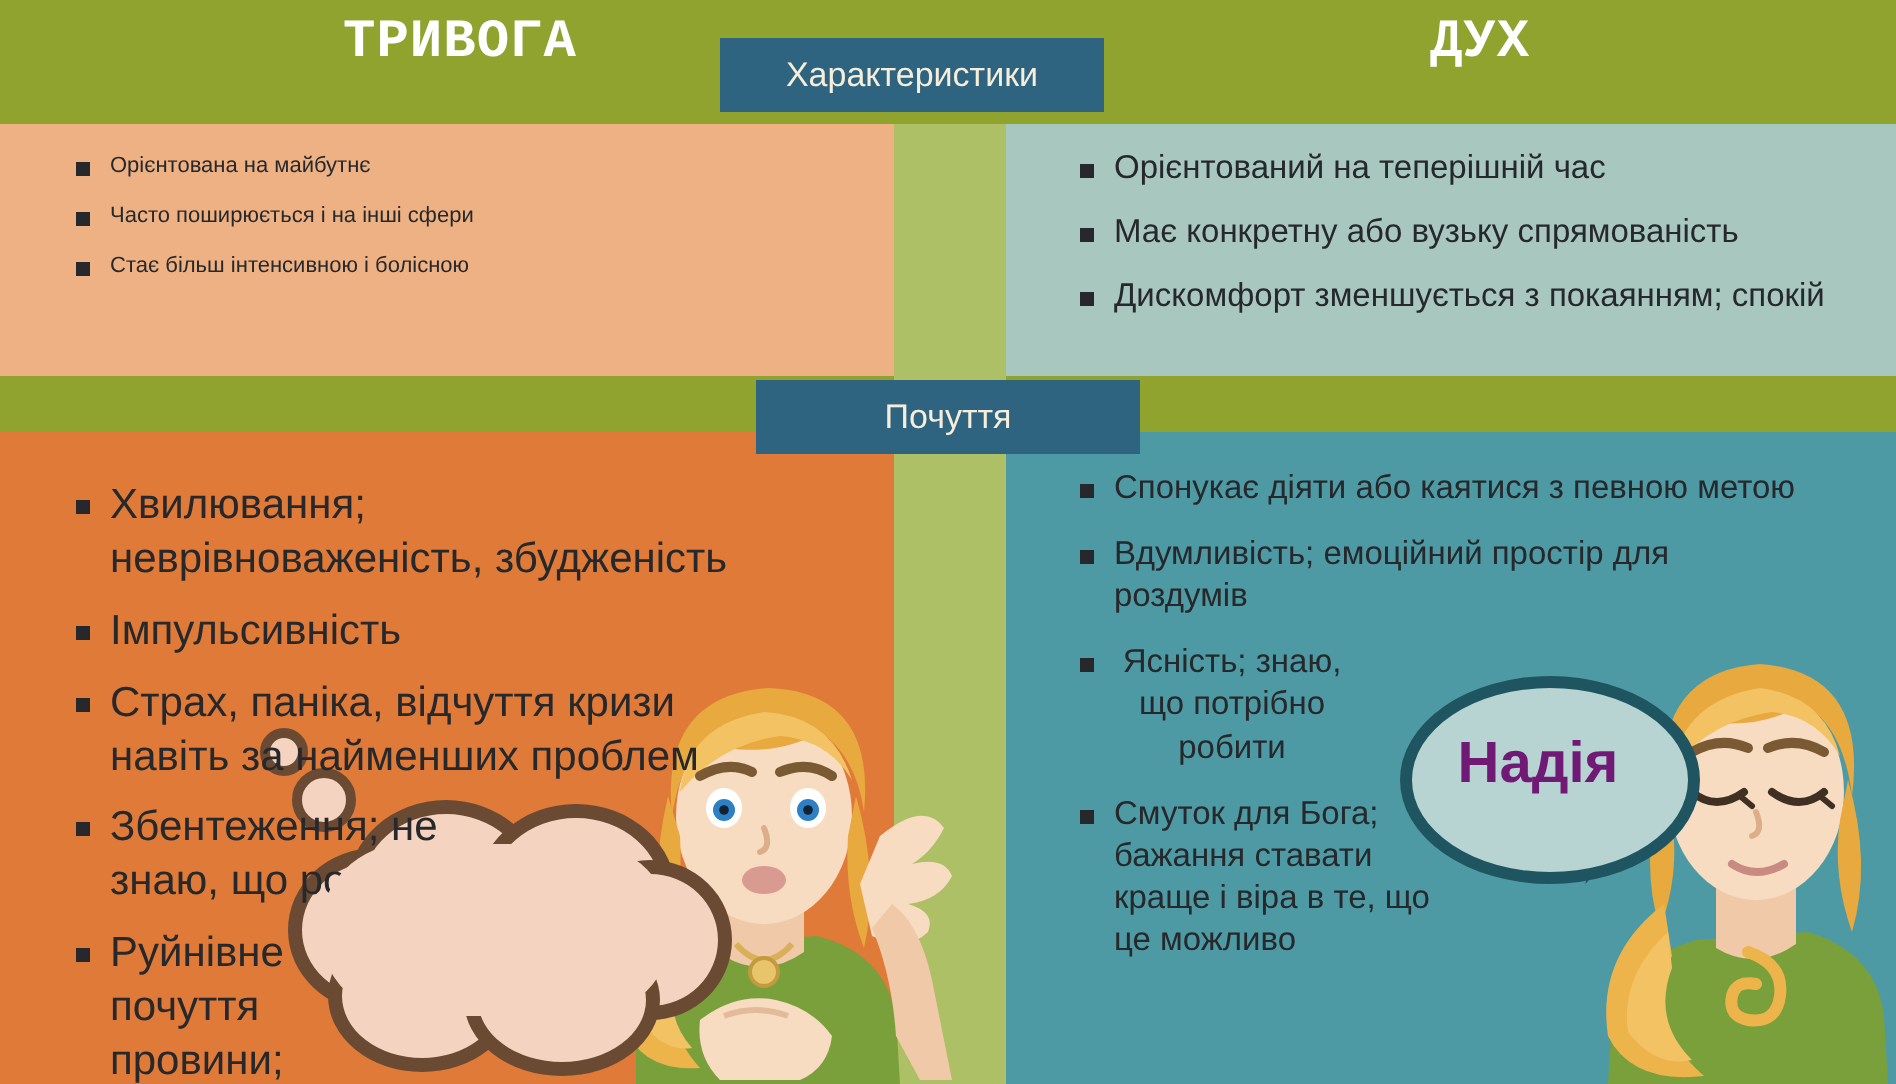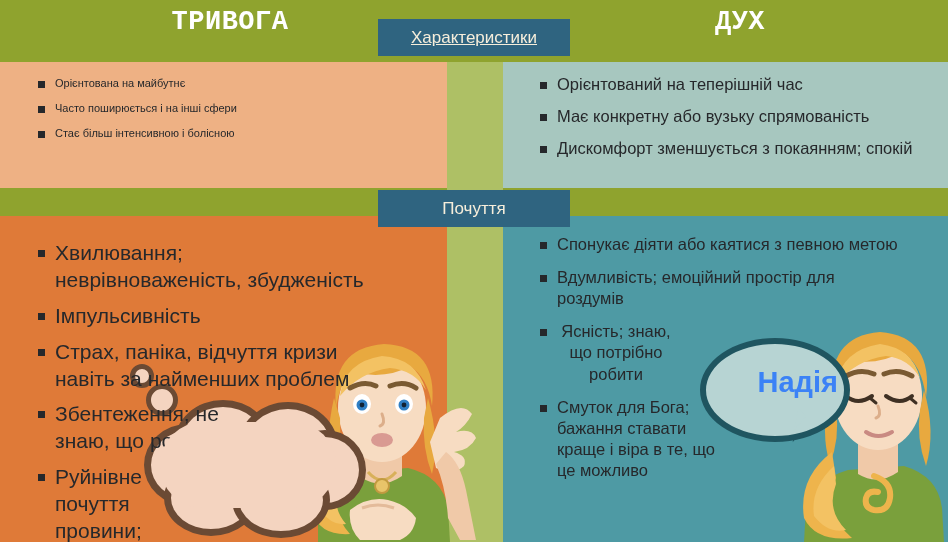--- a/index.html
+++ b/index.html
@@ -40,21 +40,21 @@
     font-size:27px;letter-spacing:.5px;text-align:center;font-family:Liberation Mono, monospace;
   }
   #title-left{left:60px;width:340px;}
   #title-right{left:570px;width:340px;}
 
   .tag{
     position:absolute;background:#2f6480;color:#f6eedb;
     font-size:17px;text-align:center;line-height:37px;height:37px;
     white-space:nowrap;
   }
-  #tag-1{left:378px;top:19px;width:192px;text-decoration:underline;}
+  #tag-1{left:360px;top:19px;width:192px;}
   #tag-2{left:378px;top:190px;width:192px;}
 
   
   ul.blist{list-style:none;margin:0;padding:0;position:absolute;}
   ul.blist li{
     position:relative;padding-left:19px;margin-bottom:11px;
     color:#26282b;line-height:1.28;
   }
   ul.blist li:before{
     content:"";position:absolute;left:2px;top:.48em;
@@ -89,22 +89,22 @@
   .puff-in{position:absolute;background:#f4d4c0;border-radius:50%;z-index:2;}
   .dot{position:absolute;background:#f4d4c0;border:5px solid #6b4a34;border-radius:50%;}
 
   
   #bubble{position:absolute;left:700px;top:338px;width:138px;height:92px;z-index:6;}
   #bubble .oval{
     position:absolute;left:0;top:0;width:138px;height:92px;
     background:#b7d4d3;border:6px solid #1f5560;border-radius:50%;
   }
   #bubble .lbl{
-    position:absolute;left:0;top:28px;width:138px;text-align:right;
-    font-size:29px;font-weight:bold;color:#3b82f6;
+    position:absolute;left:0;top:28px;width:138px;text-align:center;
+    font-size:29px;font-weight:bold;color:#701a75;
   }
   #bubble .tail{
     position:absolute;left:96px;top:72px;width:0;height:0;
     border-left:14px solid #1f5560;border-top:8px solid transparent;
     border-bottom:26px solid transparent;transform:rotate(12deg);
   }
   #bubble .tail-in{
     position:absolute;left:96px;top:71px;width:0;height:0;
     border-left:9px solid #b7d4d3;border-top:6px solid transparent;
     border-bottom:17px solid transparent;transform:rotate(12deg);

